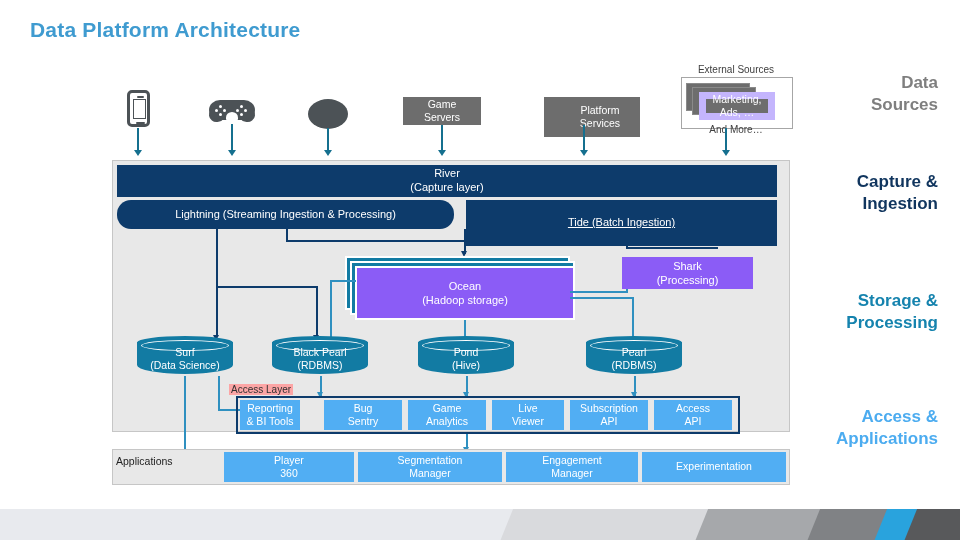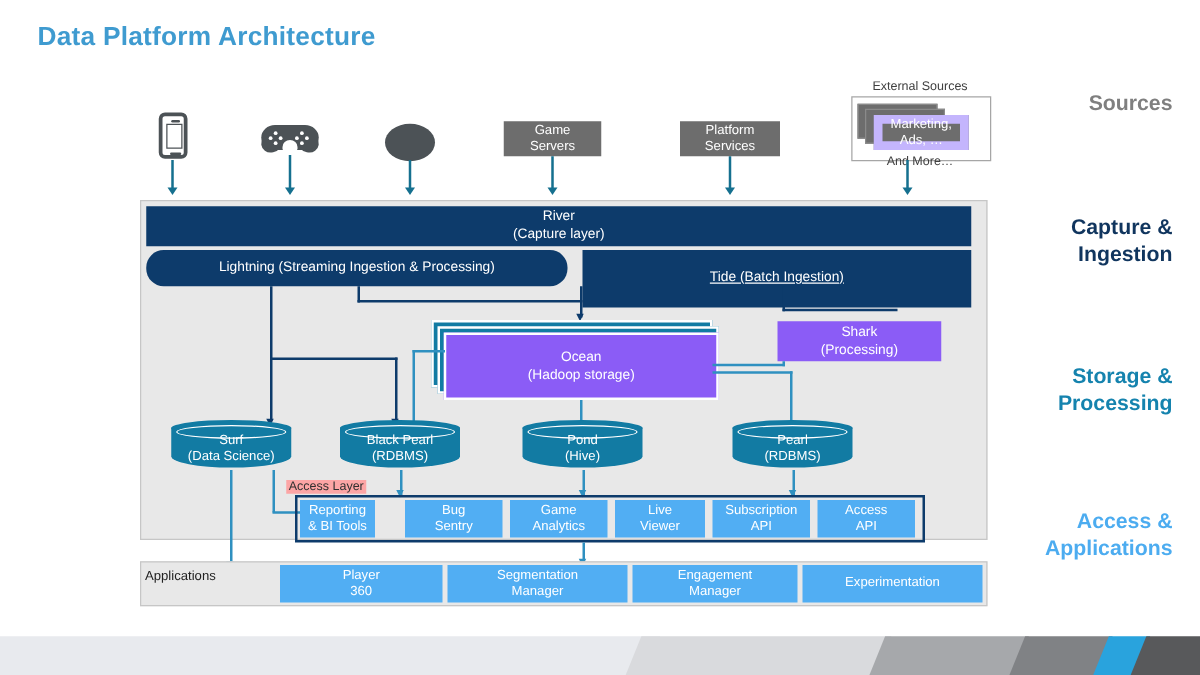--- a/index.html
+++ b/index.html
@@ -158,21 +158,21 @@
 
   <div class="gbox" style="left:403px;top:97px;width:78px;height:28px;">
     <div>
       <div>Game</div>
       <div>Servers</div>
     </div>
   </div>
   <div class="drop" style="left:441px;top:125px;height:27px;"></div>
   <div class="drop-head" style="left:438px;top:150px;"></div>
 
-  <div class="gbox" style="left:544px;top:97px;width:80px;height:28px;">
+  <div class="gbox" style="left:544px;top:97px;width:80px;height:40px;padding-left:16px;">
     <div>
       <div>Platform</div>
       <div>Services</div>
     </div>
   </div>
   <div class="drop" style="left:583px;top:125px;height:27px;"></div>
   <div class="drop-head" style="left:580px;top:150px;"></div>
 
   <div id="extlabel">External Sources</div>
   <div id="extgroup"></div>
@@ -182,20 +182,21 @@
     <div>
       <div>Marketing,</div>
       <div>Ads, …</div>
     </div>
   </div>
   <div id="extmore">And More…</div>
   <div class="drop" style="left:725px;top:128px;height:24px;"></div>
   <div class="drop-head" style="left:722px;top:150px;"></div>
 
   <div class="side-label" id="lbl-sources">
+    <div>Data</div>
     <div>Sources</div>
   </div>
   <div class="side-label" id="lbl-capture">
     <div>Capture &amp;</div>
     <div>Ingestion</div>
   </div>
   <div class="side-label" id="lbl-storage">
     <div>Storage &amp;</div>
     <div>Processing</div>
   </div>

